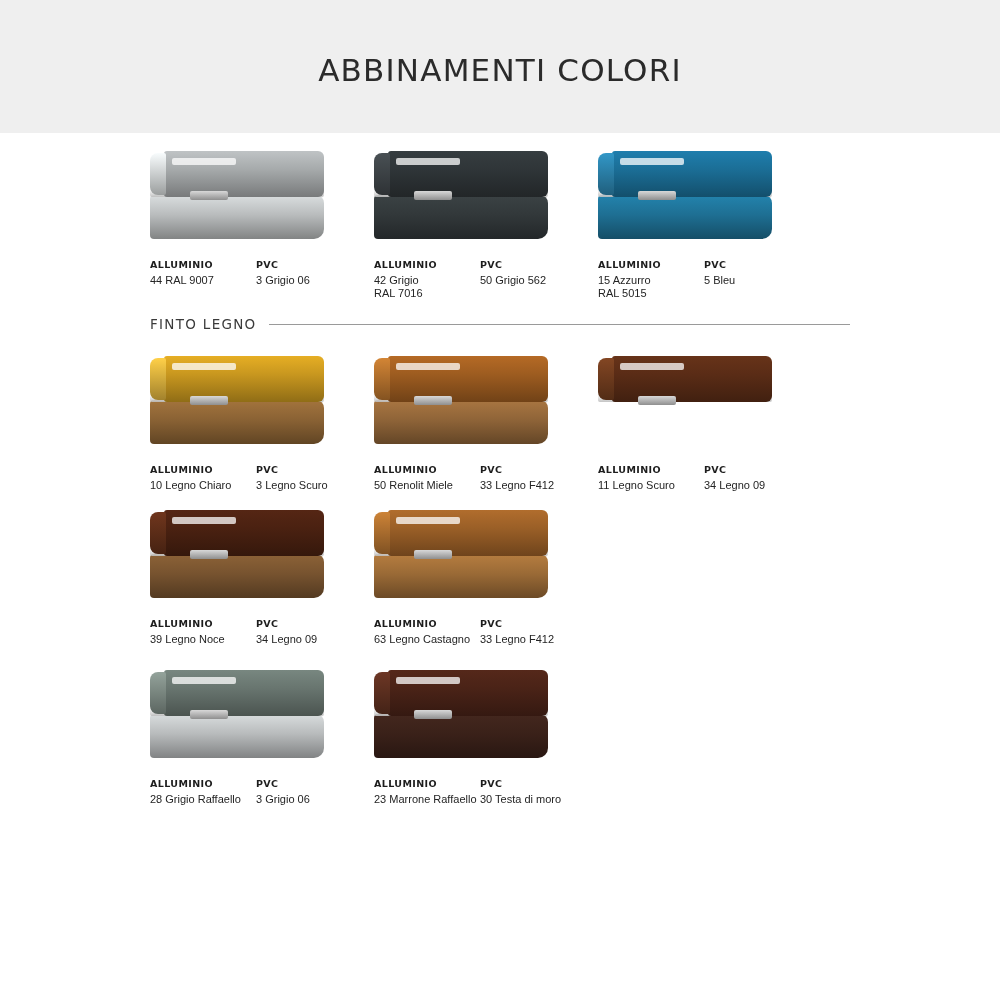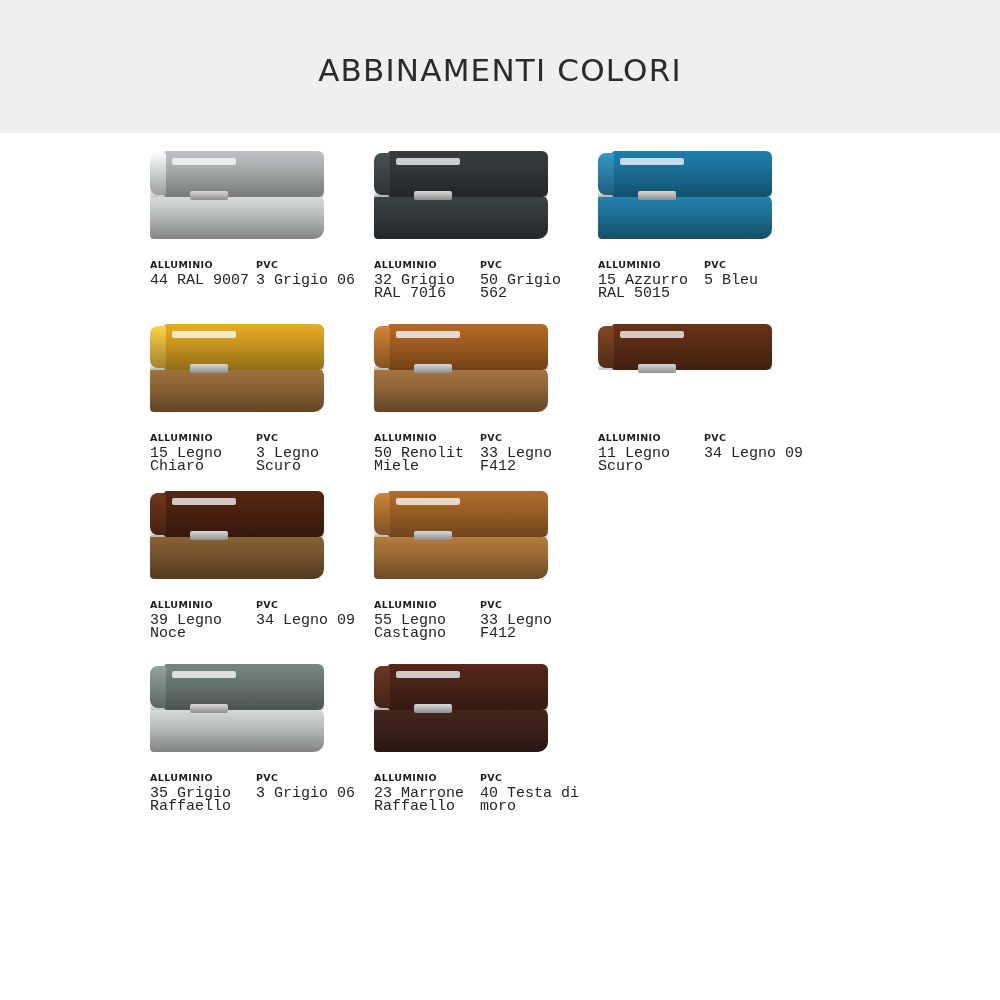--- a/index.html
+++ b/index.html
@@ -155,24 +155,24 @@
   }
   .lab-head {
     font-size: 9.5px;
     font-weight: bold;
     letter-spacing: 0.4px;
     color: #1d1d1d;
     margin-bottom: 4px;
     font-family: "DejaVu Sans", sans-serif;
   }
   .lab-val {
-    font-size: 15px;
+    font-size: 11px;
     color: #242424;
     line-height: 13px;
-    font-family: Liberation Mono, monospace;
+    font-family: Liberation Sans, sans-serif;
     white-space: pre-line;
   }
 </style>
 </head>
 <body>
 
 <div class="page">
 
   <div class="header">
     <div class="header-line">ABBINAMENTI COLORI</div>
@@ -207,21 +207,21 @@
                 <div class="slat bottom" style="background: linear-gradient(rgb(59, 66, 68) 0%, rgb(50, 56, 58) 45%, rgb(35, 39, 41) 100%);"></div>
                 <div class="groove"></div>
                 <div class="slat top" style="background: linear-gradient(rgb(54, 61, 64) 0%, rgb(47, 53, 56) 40%, rgb(34, 38, 40) 100%);"></div>
                 <div class="cap" style="background: linear-gradient(rgb(73, 80, 84), rgb(46, 50, 53));"></div>
                 <div class="spec"></div>
                 <div class="hook"></div>
               </div>
               <div class="labels">
                 <div class="label-col">
                   <div class="lab-head">ALLUMINIO</div>
-                  <div class="lab-val">32 Grigio
+                  <div class="lab-val">42 Grigio
 RAL 7016</div>
                 </div>
                 <div class="label-col second">
                   <div class="lab-head">PVC</div>
                   <div class="lab-val">50 Grigio 562</div>
                 </div>
               </div>
             </div>
             <div class="item">
               <div class="slat-wrap">
@@ -234,146 +234,150 @@
               </div>
               <div class="labels">
                 <div class="label-col">
                   <div class="lab-head">ALLUMINIO</div>
                   <div class="lab-val">15 Azzurro
 RAL 5015</div>
                 </div>
                 <div class="label-col second">
                   <div class="lab-head">PVC</div>
                   <div class="lab-val">5 Bleu</div>
+                </div>
+              </div>
+            </div>
+          </div>
+        </div>
+        <div class="section">
+          <div class="section-title-row">
+            <div class="section-title">FINTO LEGNO</div>
+            <div class="section-rule"></div>
+          </div>
+          <div class="row" style="margin-top: 24px;">
+            <div class="item">
+              <div class="slat-wrap">
+                <div class="slat bottom" style="background: linear-gradient(rgb(163, 116, 61) 0%, rgb(138, 98, 52) 45%, rgb(97, 69, 36) 100%);"></div>
+                <div class="groove"></div>
+                <div class="slat top" style="background: linear-gradient(rgb(230, 174, 36) 0%, rgb(200, 151, 31) 40%, rgb(144, 109, 22) 100%);"></div>
+                <div class="cap" style="background: linear-gradient(rgb(255, 208, 72), rgb(162, 130, 45));"></div>
+                <div class="spec"></div>
+                <div class="hook"></div>
+              </div>
+              <div class="labels">
+                <div class="label-col">
+                  <div class="lab-head">ALLUMINIO</div>
+                  <div class="lab-val">10 Legno Chiaro</div>
+                </div>
+                <div class="label-col second">
+                  <div class="lab-head">PVC</div>
+                  <div class="lab-val">3 Legno Scuro</div>
+                </div>
+              </div>
+            </div>
+            <div class="item">
+              <div class="slat-wrap">
+                <div class="slat bottom" style="background: linear-gradient(rgb(169, 118, 66) 0%, rgb(143, 100, 56) 45%, rgb(100, 70, 39) 100%);"></div>
+                <div class="groove"></div>
+                <div class="slat top" style="background: linear-gradient(rgb(181, 106, 37) 0%, rgb(157, 92, 32) 40%, rgb(113, 66, 23) 100%);"></div>
+                <div class="cap" style="background: linear-gradient(rgb(211, 133, 53), rgb(132, 83, 33));"></div>
+                <div class="spec"></div>
+                <div class="hook"></div>
+              </div>
+              <div class="labels">
+                <div class="label-col">
+                  <div class="lab-head">ALLUMINIO</div>
+                  <div class="lab-val">50 Renolit Miele</div>
+                </div>
+                <div class="label-col second">
+                  <div class="lab-head">PVC</div>
+                  <div class="lab-val">33 Legno F412</div>
+                </div>
+              </div>
+            </div>
+            <div class="item">
+              <div class="slat-wrap">
+                <div class="slat bottom"></div>
+                <div class="groove"></div>
+                <div class="slat top" style="background: linear-gradient(rgb(103, 51, 25) 0%, rgb(90, 44, 22) 40%, rgb(65, 32, 16) 100%);"></div>
+                <div class="cap" style="background: linear-gradient(rgb(131, 70, 35), rgb(82, 44, 22));"></div>
+                <div class="spec"></div>
+                <div class="hook"></div>
+              </div>
+              <div class="labels">
+                <div class="label-col">
+                  <div class="lab-head">ALLUMINIO</div>
+                  <div class="lab-val">11 Legno Scuro</div>
+                </div>
+                <div class="label-col second">
+                  <div class="lab-head">PVC</div>
+                  <div class="lab-val">34 Legno 09</div>
+                </div>
+              </div>
+            </div>
+          </div>
+          <div class="row" style="margin-top: 18px;">
+            <div class="item">
+              <div class="slat-wrap">
+                <div class="slat bottom" style="background: linear-gradient(rgb(140, 98, 55) 0%, rgb(119, 83, 47) 45%, rgb(83, 58, 33) 100%);"></div>
+                <div class="groove"></div>
+                <div class="slat top" style="background: linear-gradient(rgb(85, 38, 20) 0%, rgb(74, 33, 17) 40%, rgb(53, 24, 12) 100%);"></div>
+                <div class="cap" style="background: linear-gradient(rgb(112, 54, 29), rgb(70, 34, 18));"></div>
+                <div class="spec"></div>
+                <div class="hook"></div>
+              </div>
+              <div class="labels">
+                <div class="label-col">
+                  <div class="lab-head">ALLUMINIO</div>
+                  <div class="lab-val">39 Legno Noce</div>
+                </div>
+                <div class="label-col second">
+                  <div class="lab-head">PVC</div>
+                  <div class="lab-val">34 Legno 09</div>
+                </div>
+              </div>
+            </div>
+            <div class="item">
+              <div class="slat-wrap">
+                <div class="slat bottom" style="background: linear-gradient(rgb(182, 125, 64) 0%, rgb(154, 106, 54) 45%, rgb(108, 74, 38) 100%);"></div>
+                <div class="groove"></div>
+                <div class="slat top" style="background: linear-gradient(rgb(177, 109, 45) 0%, rgb(154, 95, 39) 40%, rgb(111, 68, 28) 100%);"></div>
+                <div class="cap" style="background: linear-gradient(rgb(205, 131, 55), rgb(128, 82, 35));"></div>
+                <div class="spec"></div>
+                <div class="hook"></div>
+              </div>
+              <div class="labels">
+                <div class="label-col">
+                  <div class="lab-head">ALLUMINIO</div>
+                  <div class="lab-val">63 Legno Castagno</div>
+                </div>
+                <div class="label-col second">
+                  <div class="lab-head">PVC</div>
+                  <div class="lab-val">33 Legno F412</div>
                 </div>
               </div>
             </div>
           </div>
         </div>
         <div class="section">
           <div class="row" style="margin-top: 24px;">
             <div class="item">
               <div class="slat-wrap">
-                <div class="slat bottom" style="background: linear-gradient(rgb(163, 116, 61) 0%, rgb(138, 98, 52) 45%, rgb(97, 69, 36) 100%);"></div>
-                <div class="groove"></div>
-                <div class="slat top" style="background: linear-gradient(rgb(230, 174, 36) 0%, rgb(200, 151, 31) 40%, rgb(144, 109, 22) 100%);"></div>
-                <div class="cap" style="background: linear-gradient(rgb(255, 208, 72), rgb(162, 130, 45));"></div>
-                <div class="spec"></div>
-                <div class="hook"></div>
-              </div>
-              <div class="labels">
-                <div class="label-col">
-                  <div class="lab-head">ALLUMINIO</div>
-                  <div class="lab-val">15 Legno Chiaro</div>
-                </div>
-                <div class="label-col second">
-                  <div class="lab-head">PVC</div>
-                  <div class="lab-val">3 Legno Scuro</div>
-                </div>
-              </div>
-            </div>
-            <div class="item">
-              <div class="slat-wrap">
-                <div class="slat bottom" style="background: linear-gradient(rgb(169, 118, 66) 0%, rgb(143, 100, 56) 45%, rgb(100, 70, 39) 100%);"></div>
-                <div class="groove"></div>
-                <div class="slat top" style="background: linear-gradient(rgb(181, 106, 37) 0%, rgb(157, 92, 32) 40%, rgb(113, 66, 23) 100%);"></div>
-                <div class="cap" style="background: linear-gradient(rgb(211, 133, 53), rgb(132, 83, 33));"></div>
-                <div class="spec"></div>
-                <div class="hook"></div>
-              </div>
-              <div class="labels">
-                <div class="label-col">
-                  <div class="lab-head">ALLUMINIO</div>
-                  <div class="lab-val">50 Renolit Miele</div>
-                </div>
-                <div class="label-col second">
-                  <div class="lab-head">PVC</div>
-                  <div class="lab-val">33 Legno F412</div>
-                </div>
-              </div>
-            </div>
-            <div class="item">
-              <div class="slat-wrap">
-                <div class="slat bottom"></div>
-                <div class="groove"></div>
-                <div class="slat top" style="background: linear-gradient(rgb(103, 51, 25) 0%, rgb(90, 44, 22) 40%, rgb(65, 32, 16) 100%);"></div>
-                <div class="cap" style="background: linear-gradient(rgb(131, 70, 35), rgb(82, 44, 22));"></div>
-                <div class="spec"></div>
-                <div class="hook"></div>
-              </div>
-              <div class="labels">
-                <div class="label-col">
-                  <div class="lab-head">ALLUMINIO</div>
-                  <div class="lab-val">11 Legno Scuro</div>
-                </div>
-                <div class="label-col second">
-                  <div class="lab-head">PVC</div>
-                  <div class="lab-val">34 Legno 09</div>
-                </div>
-              </div>
-            </div>
-          </div>
-          <div class="row" style="margin-top: 18px;">
-            <div class="item">
-              <div class="slat-wrap">
-                <div class="slat bottom" style="background: linear-gradient(rgb(140, 98, 55) 0%, rgb(119, 83, 47) 45%, rgb(83, 58, 33) 100%);"></div>
-                <div class="groove"></div>
-                <div class="slat top" style="background: linear-gradient(rgb(85, 38, 20) 0%, rgb(74, 33, 17) 40%, rgb(53, 24, 12) 100%);"></div>
-                <div class="cap" style="background: linear-gradient(rgb(112, 54, 29), rgb(70, 34, 18));"></div>
-                <div class="spec"></div>
-                <div class="hook"></div>
-              </div>
-              <div class="labels">
-                <div class="label-col">
-                  <div class="lab-head">ALLUMINIO</div>
-                  <div class="lab-val">39 Legno Noce</div>
-                </div>
-                <div class="label-col second">
-                  <div class="lab-head">PVC</div>
-                  <div class="lab-val">34 Legno 09</div>
-                </div>
-              </div>
-            </div>
-            <div class="item">
-              <div class="slat-wrap">
-                <div class="slat bottom" style="background: linear-gradient(rgb(182, 125, 64) 0%, rgb(154, 106, 54) 45%, rgb(108, 74, 38) 100%);"></div>
-                <div class="groove"></div>
-                <div class="slat top" style="background: linear-gradient(rgb(177, 109, 45) 0%, rgb(154, 95, 39) 40%, rgb(111, 68, 28) 100%);"></div>
-                <div class="cap" style="background: linear-gradient(rgb(205, 131, 55), rgb(128, 82, 35));"></div>
-                <div class="spec"></div>
-                <div class="hook"></div>
-              </div>
-              <div class="labels">
-                <div class="label-col">
-                  <div class="lab-head">ALLUMINIO</div>
-                  <div class="lab-val">55 Legno Castagno</div>
-                </div>
-                <div class="label-col second">
-                  <div class="lab-head">PVC</div>
-                  <div class="lab-val">33 Legno F412</div>
-                </div>
-              </div>
-            </div>
-          </div>
-        </div>
-        <div class="section">
-          <div class="row" style="margin-top: 24px;">
-            <div class="item">
-              <div class="slat-wrap">
                 <div class="slat bottom" style="background: linear-gradient(rgb(217, 221, 222) 0%, rgb(184, 187, 188) 45%, rgb(129, 131, 132) 100%);"></div>
                 <div class="groove"></div>
                 <div class="slat top" style="background: linear-gradient(rgb(120, 135, 128) 0%, rgb(104, 117, 111) 40%, rgb(75, 84, 80) 100%);"></div>
                 <div class="cap" style="background: linear-gradient(rgb(148, 163, 155), rgb(92, 102, 97));"></div>
                 <div class="spec"></div>
                 <div class="hook"></div>
               </div>
               <div class="labels">
                 <div class="label-col">
                   <div class="lab-head">ALLUMINIO</div>
-                  <div class="lab-val">35 Grigio Raffaello</div>
+                  <div class="lab-val">28 Grigio Raffaello</div>
                 </div>
                 <div class="label-col second">
                   <div class="lab-head">PVC</div>
                   <div class="lab-val">3 Grigio 06</div>
                 </div>
               </div>
             </div>
             <div class="item">
               <div class="slat-wrap">
                 <div class="slat bottom" style="background: linear-gradient(rgb(68, 39, 30) 0%, rgb(58, 33, 25) 45%, rgb(41, 23, 18) 100%);"></div>
@@ -383,21 +387,21 @@
                 <div class="spec"></div>
                 <div class="hook"></div>
               </div>
               <div class="labels">
                 <div class="label-col">
                   <div class="lab-head">ALLUMINIO</div>
                   <div class="lab-val">23 Marrone Raffaello</div>
                 </div>
                 <div class="label-col second">
                   <div class="lab-head">PVC</div>
-                  <div class="lab-val">40 Testa di moro</div>
+                  <div class="lab-val">30 Testa di moro</div>
                 </div>
               </div>
             </div>
           </div>
         </div>
       </div>
   </div>
 
 </div>
 

